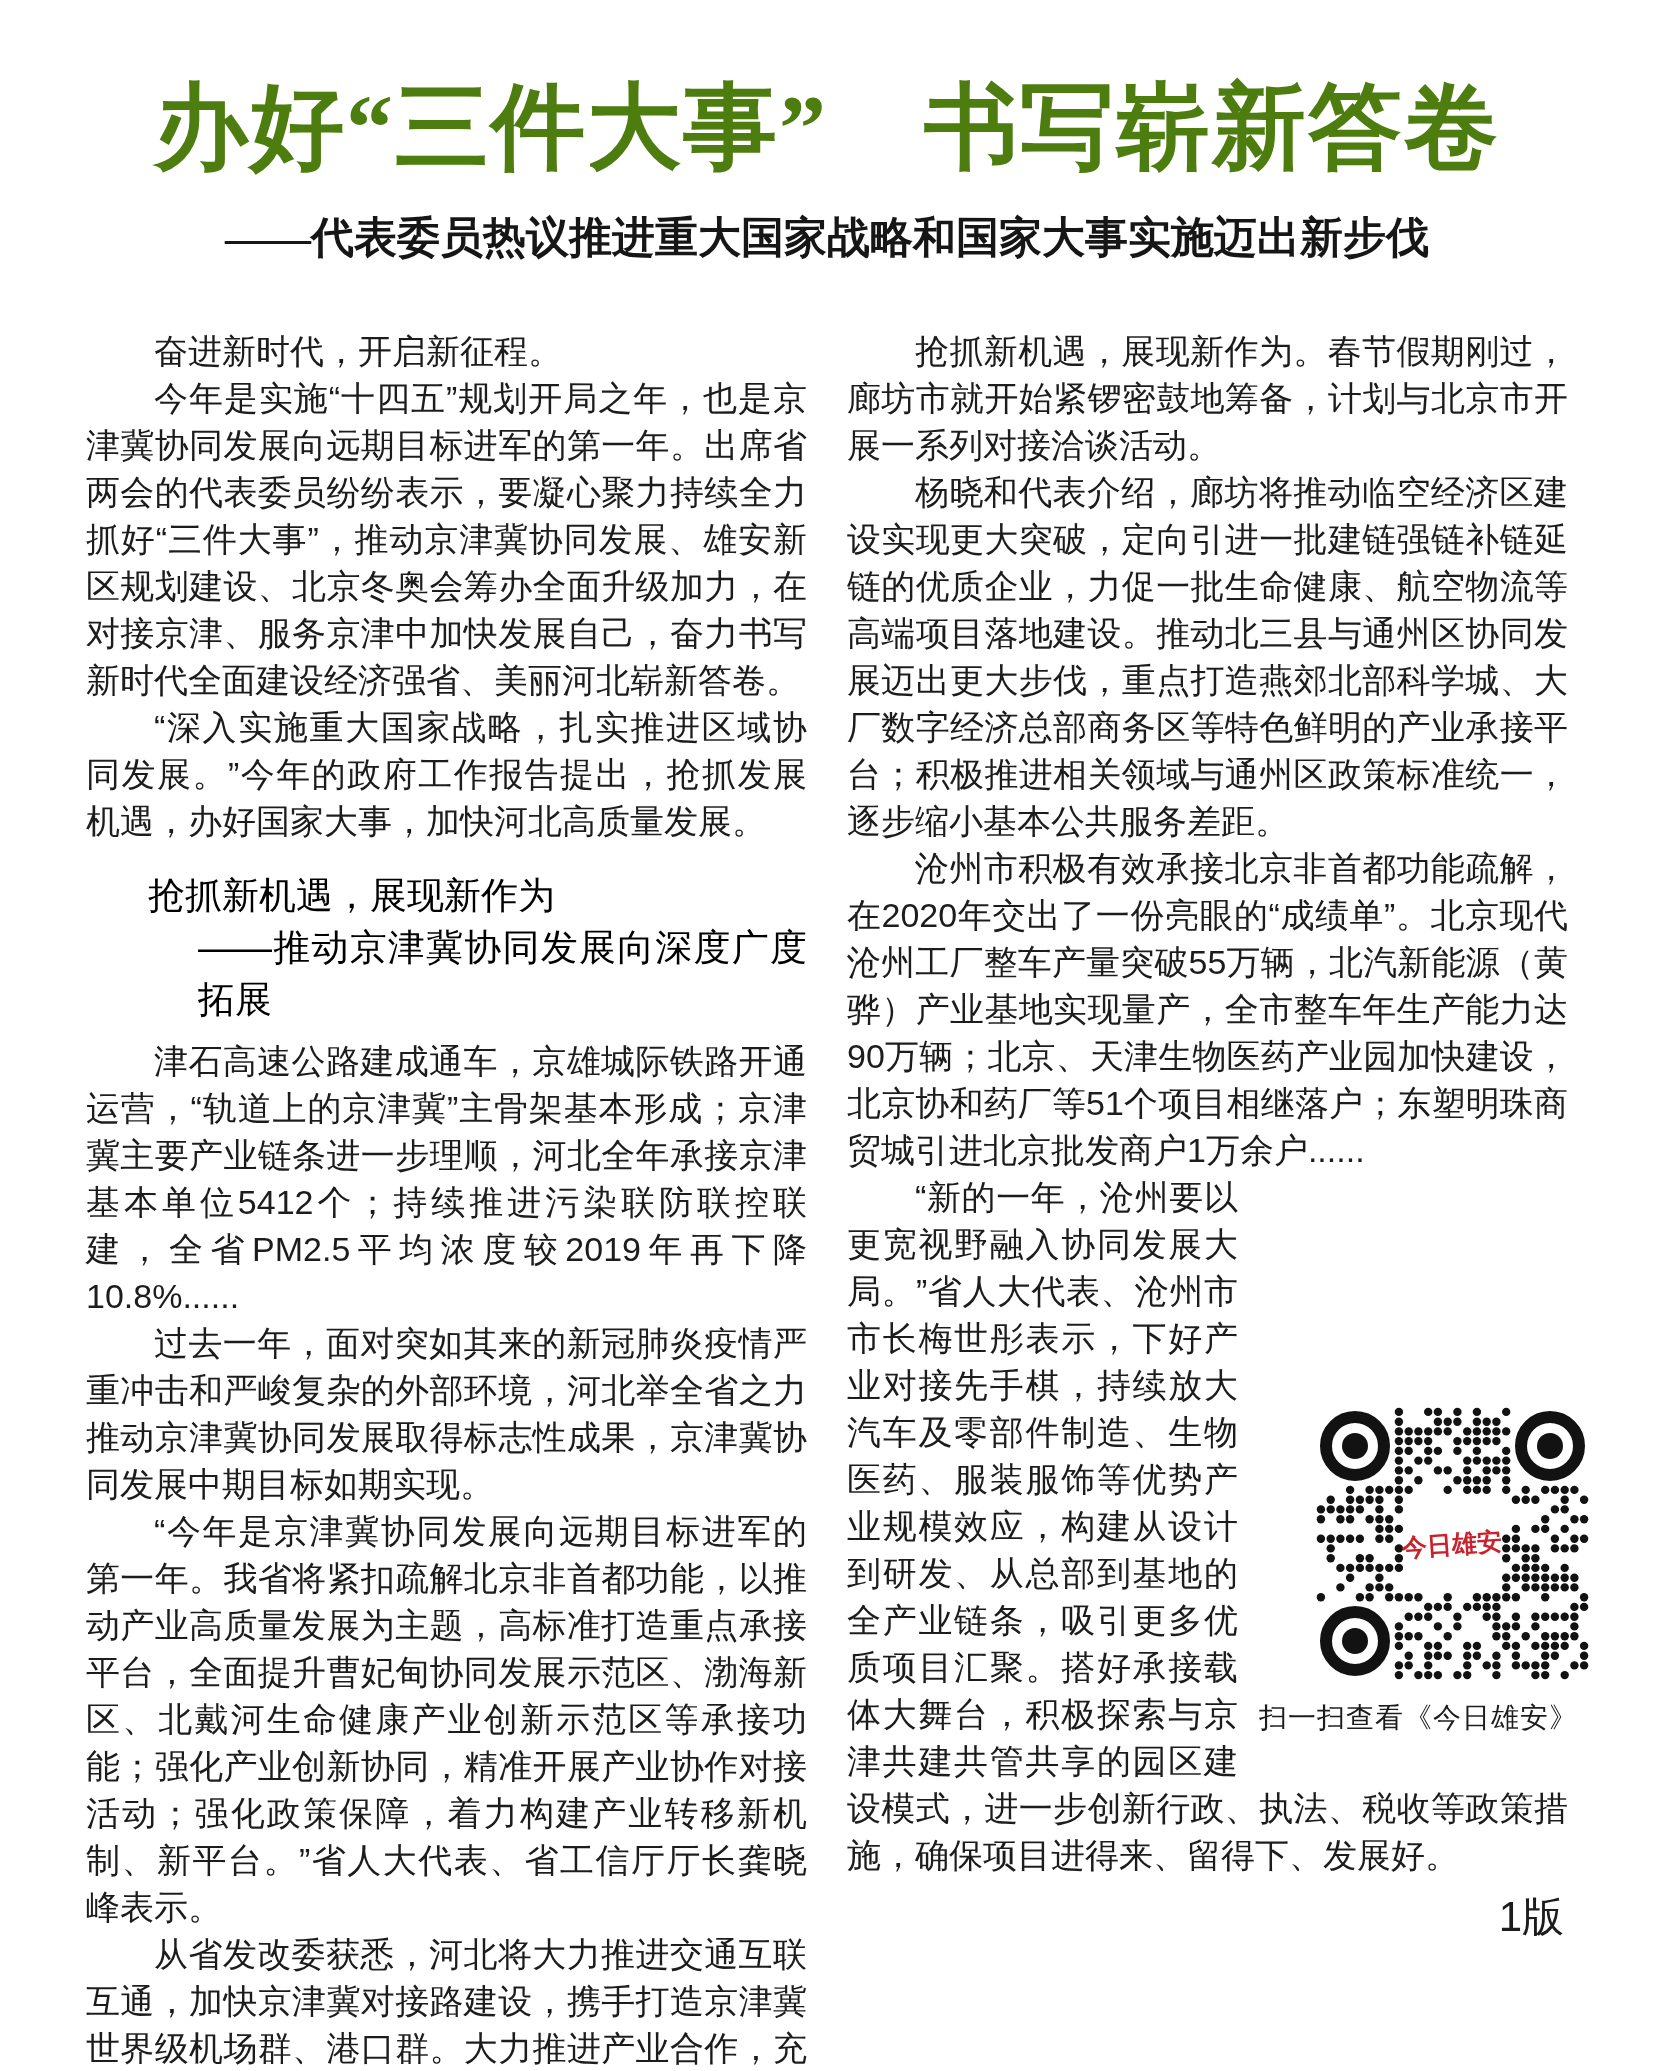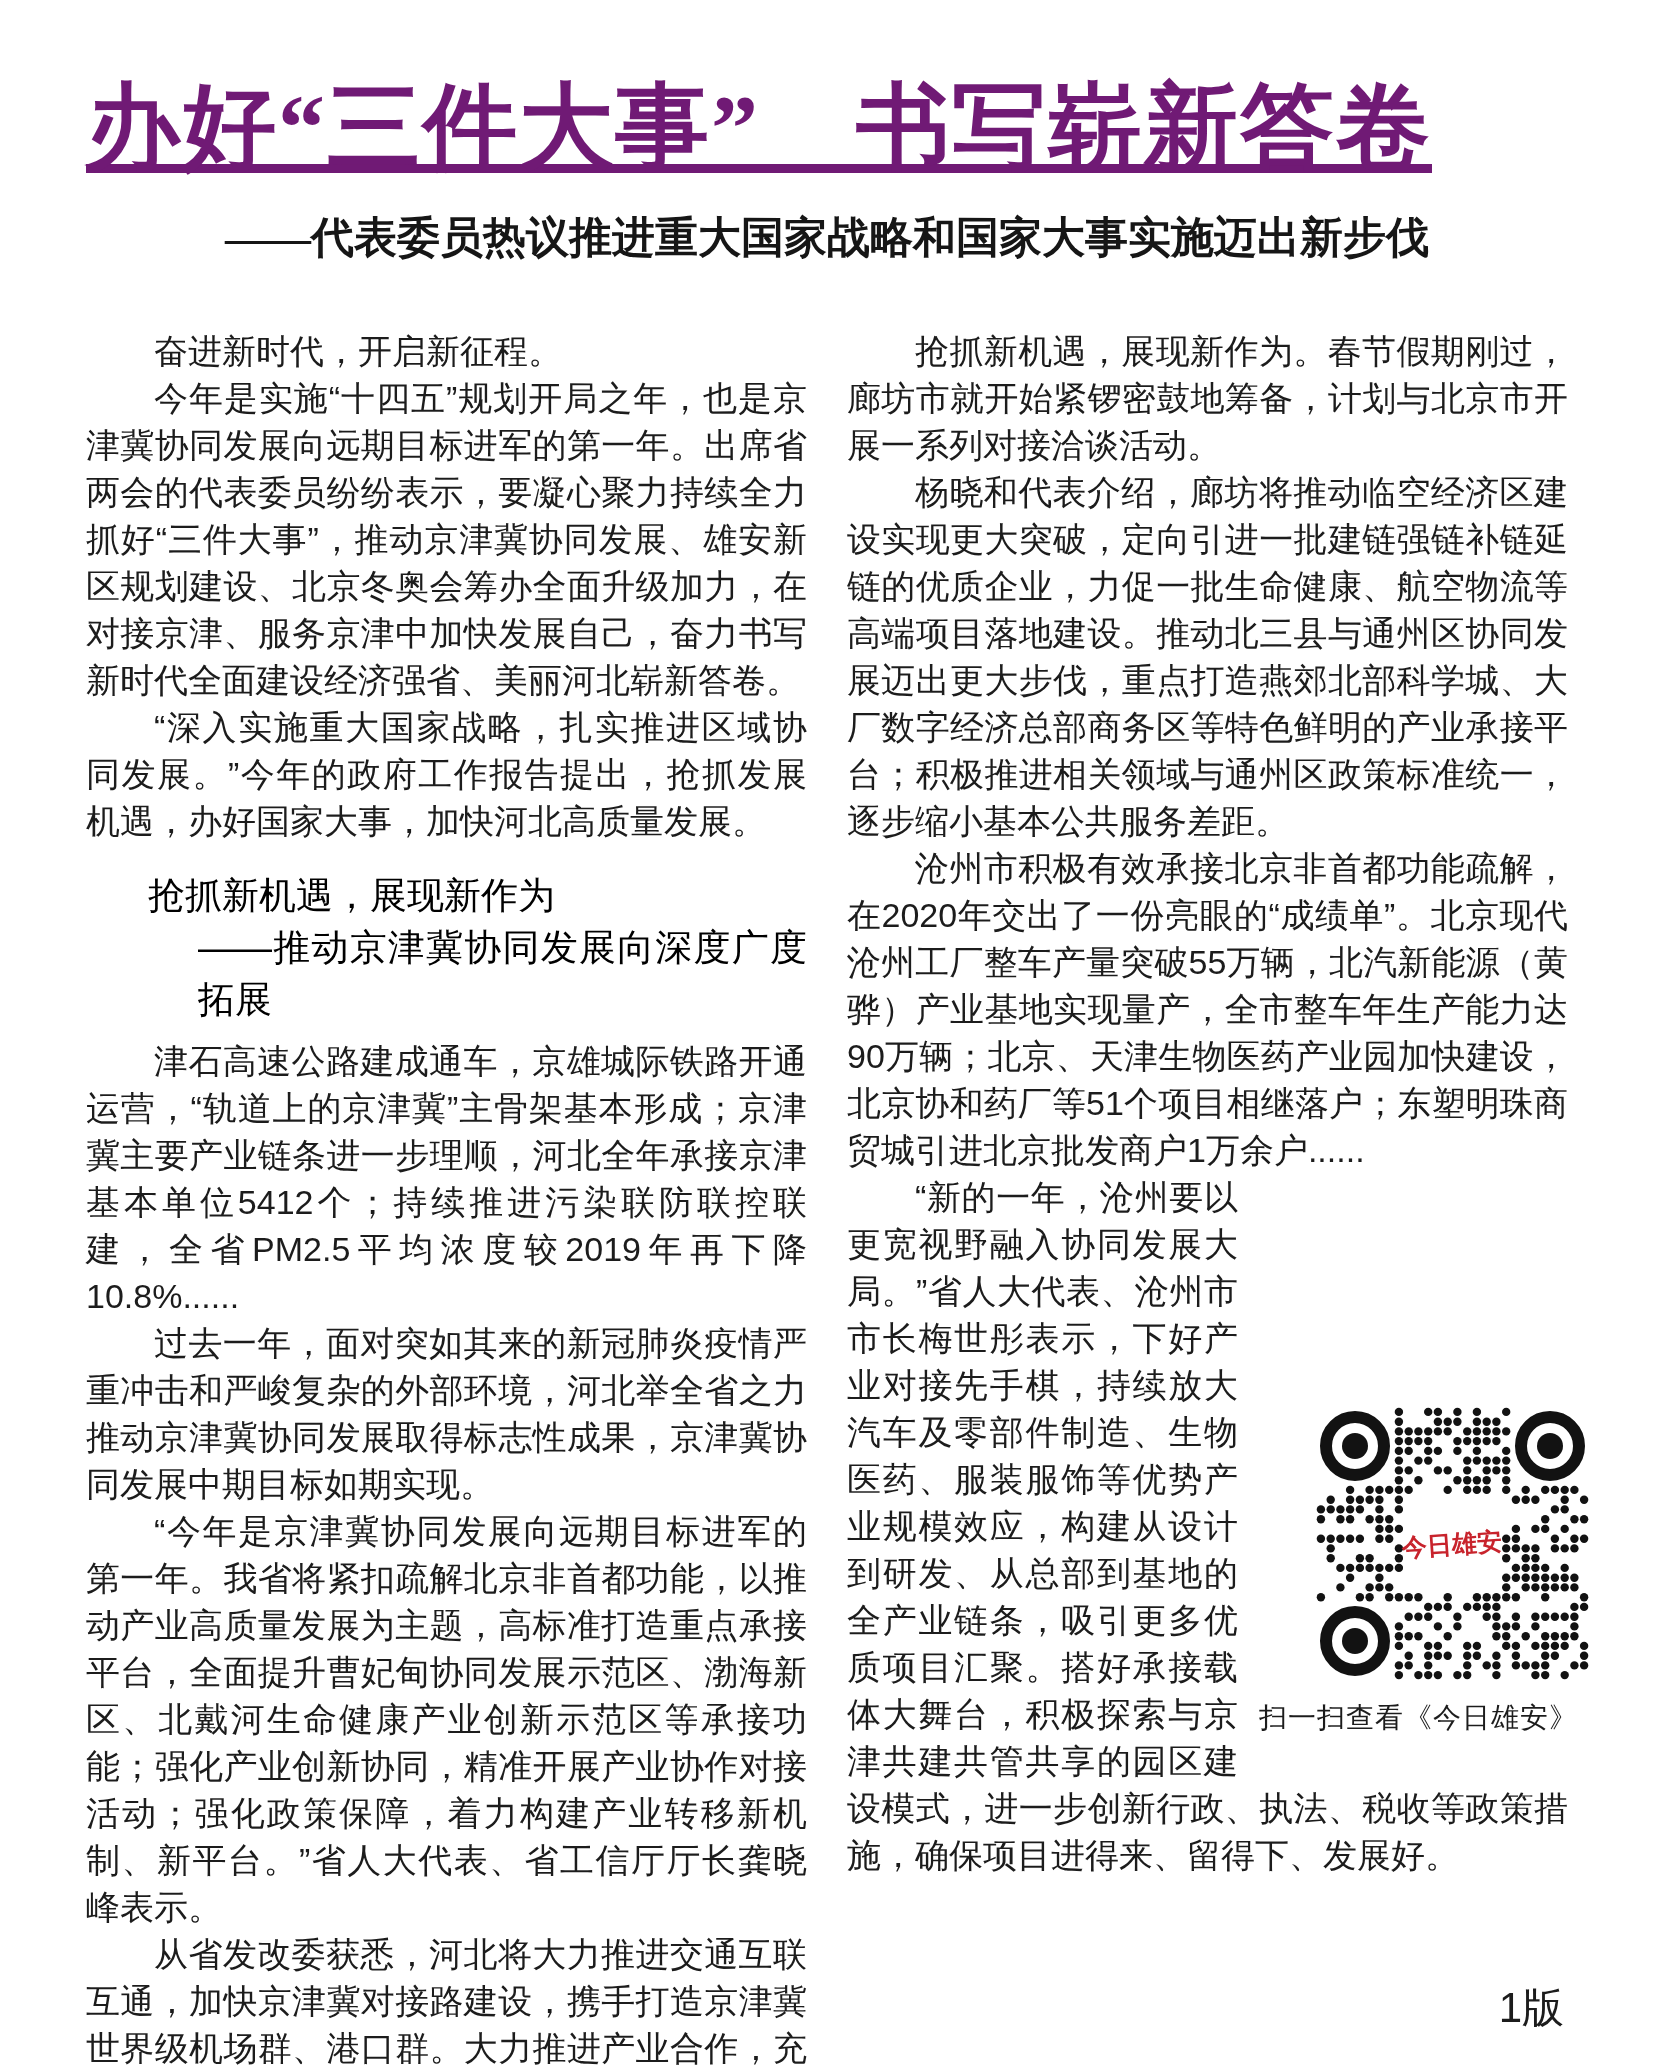--- a/index.html
+++ b/index.html
@@ -14,29 +14,28 @@
     overflow: hidden;
     font-family: "Liberation Sans", sans-serif;
     color: #1c1c1c;
   }
   .page {
     padding: 0 86px;
     position: relative;
   }
   .headline {
     margin-top: 72px;
-    text-align: left;
+    text-align: center;
     font-family: "Liberation Serif", serif;
     font-weight: bold;
     font-size: 94px;
     line-height: 110px;
     letter-spacing: 2px;
-    color: #701a75;
+    color: #4d7c0f;
     white-space: nowrap;
-    text-decoration: underline;
   }
   .subtitle {
     margin-top: 30px;
     text-align: center;
     font-family: Liberation Serif, serif;
     font-weight: bold;
     font-size: 43px;
     line-height: 52px;
     color: #161616;
     white-space: nowrap;
@@ -92,21 +91,21 @@
     line-height: 34px;
     letter-spacing: 1px;
     white-space: nowrap;
     text-align: right;
     color: #1c1c1c;
     margin-left: 11px;
   }
   .page-number {
     position: absolute;
     right: 90px;
-    top: 1984px;
+    top: 1893px;
     font-size: 42px;
     line-height: 48px;
     color: #1c1c1c;
   }
 </style>
 </head>
 <body>
 
 <div class="page">
 

